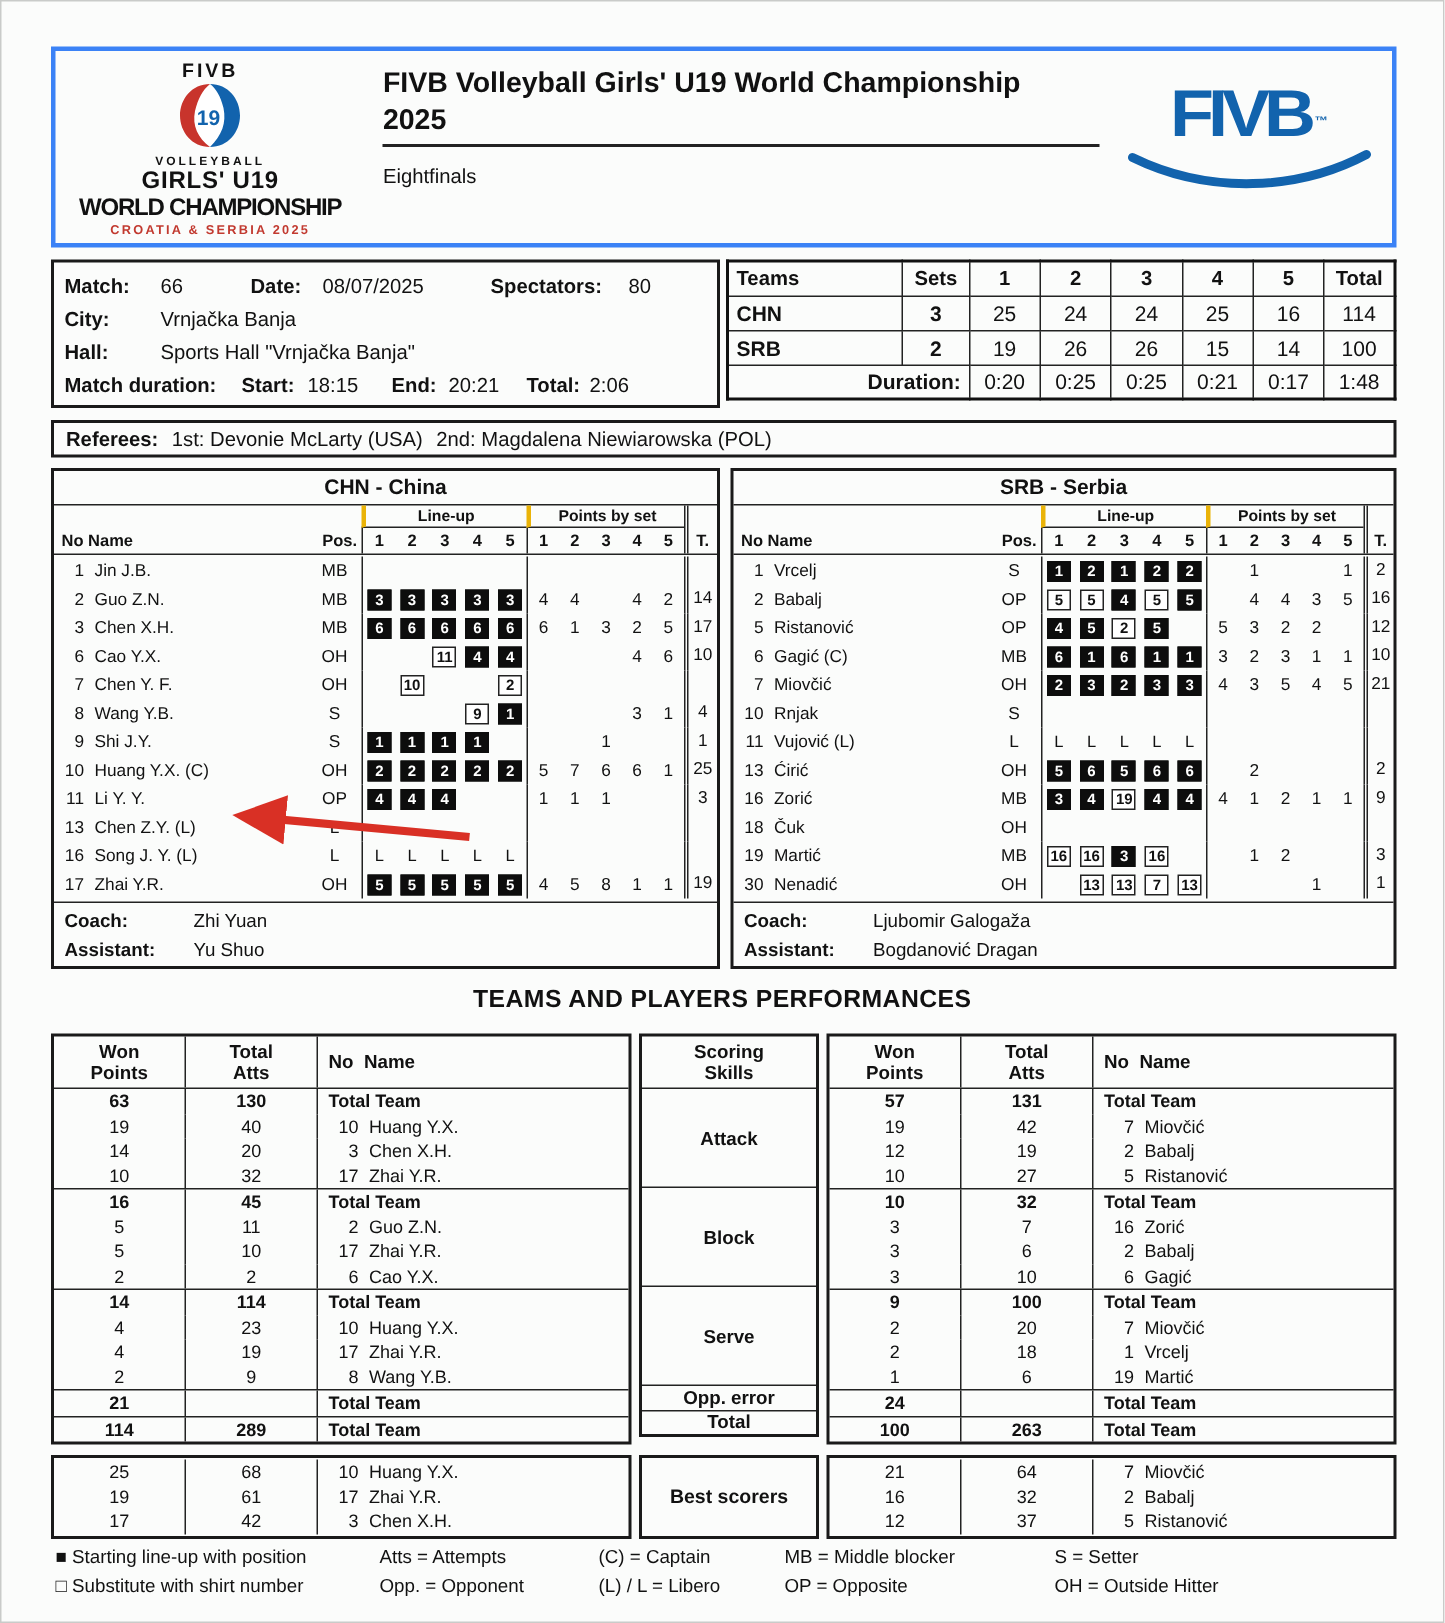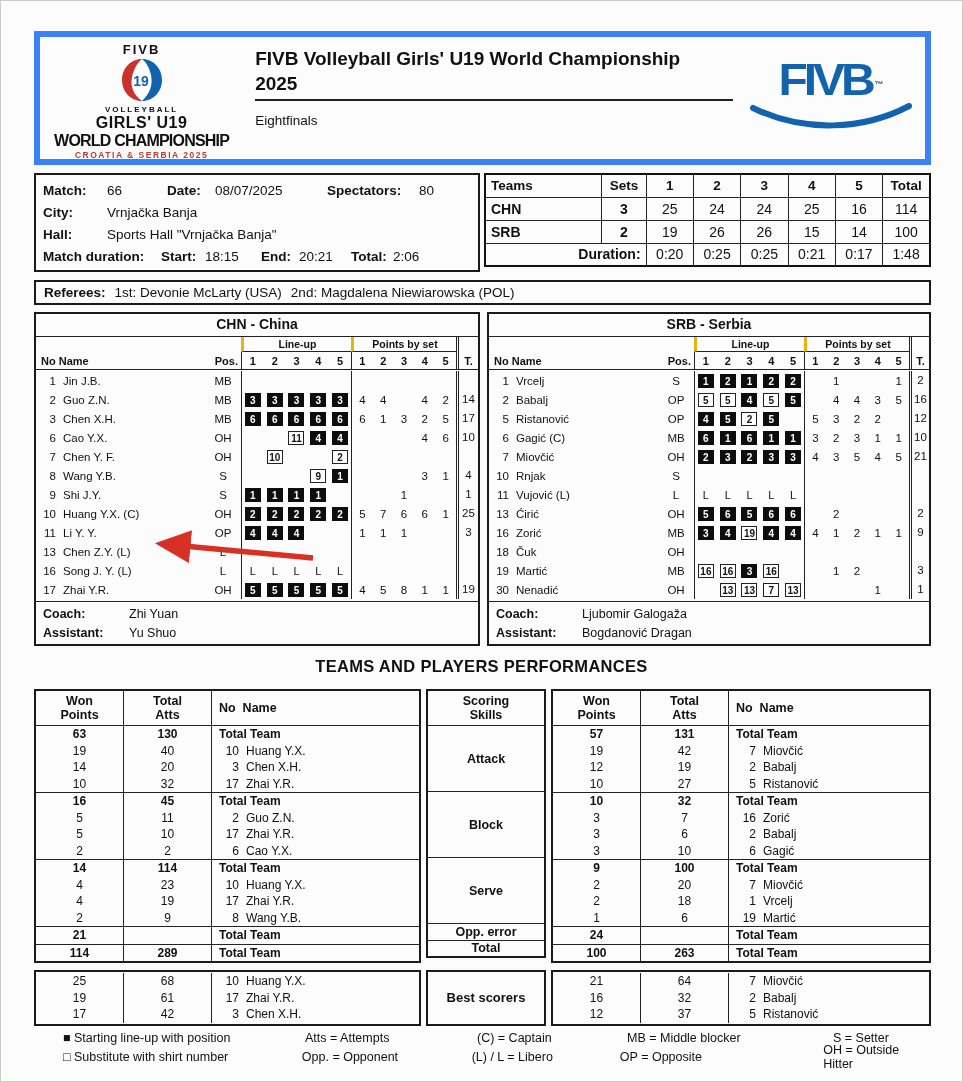--- a/index.html
+++ b/index.html
@@ -3,21 +3,21 @@
 <meta charset="utf-8">
 <style>
   * { box-sizing: border-box; margin: 0; padding: 0; }
   body { width: 963px; height: 1082px; position: relative; background:#eceeec;
          font-family: "Liberation Sans", sans-serif; color:#111; }
   .sheet { position:absolute; inset:0; background:#fbfcfb; border:1px solid #c9cbc9; }
   .b { font-weight: bold; }
 
   
   .header-box { position:absolute; left:33px; top:30px; width:897px; height:134px;
-                border:6px solid #3b82f6; display:flex; }
+                border:3px solid #3b82f6; display:flex; }
   .logo-left { width:212px; text-align:center; padding-top:5px; }
   .ll-fivb { font-weight:bold; font-size:13px; letter-spacing:2px; }
   .ll-volley { font-size:8px; font-weight:bold; letter-spacing:2px; margin-top:-2px;}
   .ll-l1 { font-size:16px; font-weight:bold; letter-spacing:0.5px;}
   .ll-l2 { font-size:16px; font-weight:bold; letter-spacing:-0.8px;}
   .ll-l3 { font-size:8.5px; font-weight:bold; color:#c23a30; letter-spacing:1.5px;}
   .header-center { flex:1; padding:10px 4px 0 12px; }
   .title1, .title2 { font-size:19px; font-weight:bold; line-height:1.3; }
   .title-rule { border-bottom:2px solid #222; width:478px; margin:3px 0 12px; }
   .form-row { display:flex; align-items:center; gap:11px; font-size:13.5px; margin-bottom:10px;}
@@ -120,21 +120,21 @@
   
   .bs-wrap { position:absolute; left:33px; top:969px; width:897px; display:flex; }
   .bs-box { width:387px; border:2px solid #1a1a1a; padding:1px 0; font-size:12px; }
   #bs-right { width:380px; }
   .bs-mid { width:120px; margin:0 5px; border:2px solid #1a1a1a; display:flex;
             align-items:center; justify-content:center; font-weight:bold; font-size:13px; }
 
   
   .legend { position:absolute; left:36px; top:1027px; width:894px; font-size:12.5px; }
   .lg-row { display:flex; height:19px; align-items:center; }
-  .lg-item { display:inline-block;margin-left:26px; }
+  .lg-item { display:inline-block; }
 
   .arrow-overlay { position:absolute; left:0; top:0; pointer-events:none; z-index:5; }
 </style>
 </head>
 <body>
 
 <div class="sheet">
 
   <div class="header-box">
     <div class="logo-left">

